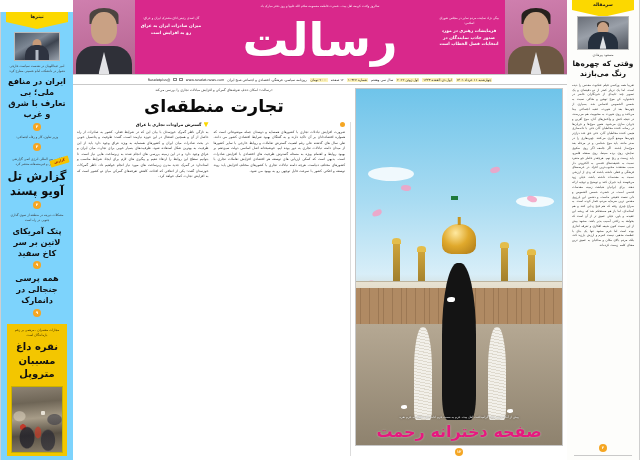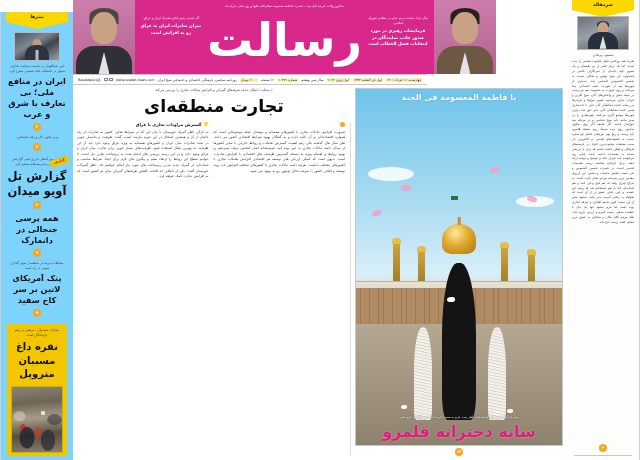--- a/index.html
+++ b/index.html
@@ -142,21 +142,21 @@
     position:absolute; inset:0;
     background:
       radial-gradient(ellipse at 30% 78%, rgba(30,30,40,.75) 0 14%, transparent 16%),
       radial-gradient(ellipse at 52% 70%, rgba(200,60,40,.7) 0 8%, transparent 10%),
       radial-gradient(ellipse at 72% 82%, rgba(40,40,50,.7) 0 13%, transparent 15%),
       radial-gradient(ellipse at 15% 45%, rgba(220,210,190,.55) 0 9%, transparent 11%),
       radial-gradient(ellipse at 85% 50%, rgba(60,60,70,.6) 0 11%, transparent 13%);
   }
 
   
-  .center { flex: 1 1 auto; display: flex; flex-direction: column; min-width: 0; align-items: flex-end; }
+  .center { flex: 1 1 auto; display: flex; flex-direction: column; min-width: 0; }
 
   
   .masthead {
     position: relative;
     height: 74px;
     background: #d9288b;
     overflow: hidden;
     display: flex; align-items: stretch;
   }
   .mast-photo {
@@ -436,32 +436,32 @@
     </div>
 
     <div>
       <div class="kicker-sm">وزیر تعاون، کار و رفاه اجتماعی:</div>
       <div class="pagedot">۳</div>
     </div>
 
     <div class="report-wrap">
       <div class="kicker-sm">آژانس بین المللی انرژی اتمی گزارشی سیاسی و غیرمنصفانه منتشر کرد</div>
       <div class="report-badge">گزارش</div>
-      <div class="head-report">گزارش تل آویو میدان</div>
+      <div class="head-report">گزارش تل آویو پسند</div>
       <div class="pagedot">۲</div>
-    </div>
-
-    <div>
-      <div class="head-sm">همه پرسی جنجالی در دانمارک</div>
-      <div class="pagedot">۹</div>
     </div>
 
     <div>
       <div class="kicker-sm">مشکلات دیرینه در منطقه از سوی گذاری جنوبی در راه است</div>
       <div class="head-sm">پتک آمریکای لاتین بر سر کاخ سفید</div>
+      <div class="pagedot">۹</div>
+    </div>
+
+    <div>
+      <div class="head-sm">همه پرسی جنجالی در دانمارک</div>
       <div class="pagedot">۹</div>
     </div>
 
     <div class="yellow-box">
       <div class="kicker-sm">مجازات مقصران ، مرهمی بر زخم بازماندگان است</div>
       <div class="head-sm">نقره داغ مسببان متروپل</div>
       <div class="crowd-photo"></div>
 
     </div>
   </aside>
@@ -540,21 +540,20 @@
             <div class="sub-head">
               <span class="mark circle"></span>
             </div>
             <p class="fill s35">ضرورت افزایش تبادلات تجاری با کشورهای همسایه و دوستان جمله موضوعاتی است که همواره اقتصاددانان بر آن تاکید دارند و به گفتگان بهبود شرایط اقتصادی کشور می دانند. طی سال های گذشته علی رغم اهمیت گسترش تعاملات و روابط خارجی با سایر کشورها از میدان دامنه تبادلات تجاری به دور بوده ایم. خوشبختانه اصل اساسی دولت سیزدهم بر بهبود روابط و اهتمام ویژه به مسئله گسترش ظرفیت های اقتصادی با افزایش صادرات است. بدیهی است که کمکی ارزیابی های توسعه هر اقتصادی افزایش تعاملات تجاری با کشورهای مختلف دنیاست. هرچه دامنه تبادلات تجاری با کشورهای مختلف افزایش یابد روند توسعه و افکنی کشور با سرعت قابل توجهی رو به بهبود می شود.</p>
           </div>
         </div>
       </section>
 
       <section class="photo-story">
         <div class="shrine">
-          <div class="calligraphy">یا فاطمة المعصومة فی الجنة</div>
           <div class="cloud" style="width:46px;height:14px;left:6%;top:22%;"></div>
           <div class="cloud" style="width:38px;height:11px;right:4%;top:30%;"></div>
           <div class="petal" style="left:8%;top:34%;transform:rotate(-18deg);"></div>
           <div class="petal" style="left:22%;top:27%;transform:rotate(12deg);"></div>
           <div class="petal" style="right:12%;top:30%;transform:rotate(24deg);"></div>
           <div class="petal" style="right:30%;top:22%;transform:rotate(-8deg);"></div>
           <div class="petal" style="left:6%;top:54%;transform:rotate(30deg);"></div>
           <div class="minaret m1"></div>
           <div class="minaret m2"></div>
           <div class="minaret m3"></div>
@@ -564,35 +563,36 @@
           <div class="wall"></div>
           <div class="ground"></div>
           <div class="brickwall"></div>
           <div class="figure-kid k1"></div>
           <div class="figure-kid k2"></div>
           <div class="figure-mom"></div>
           <div class="dove" style="left:44%;bottom:40%;"></div>
           <div class="dove" style="left:22%;bottom:10%;width:6px;height:4px;"></div>
           <div class="dove" style="right:24%;bottom:9%;width:6px;height:4px;"></div>
           <div class="photo-caption-kicker">پیش از آنکه مردم برای گرامیداشت اهل بیت، حرم به سمت حرم ادامه قم، انتقال به حرم نفره</div>
-          <div class="photo-caption-title">سایه دخترانه قلمرو</div>
+          <div class="photo-caption-title">صفحه دخترانه رحمت</div>
         </div>
         <div class="photo-pagedot">۱۲</div>
       </section>
 
     </div>
   </div>
 
   <aside class="side-left">
     <div class="ribbon">سرمقاله</div>
     <div class="ed-photo">
       <div class="hair"></div>
         <div class="head"></div>
         <div class="body"></div>
         <div class="shirt"></div>
     </div>
     <div class="ed-author">مسعود پیرهادی</div>
+    <div class="ed-head">وقتی که چهره‌ها رنگ می‌بازند</div>
     <p class="fill ed-body">تقریبا همه ورکسی فیلم عنکبوت مقدس را دیده است، اما یک تریلر کمتر از دو دقیقه‌ای و یک تصویر چند ثانیه‌ای از خبرنگاران حاضر در جشنواره کن موج توهین و هتاکی نسبت به شمس الشموس احساس شد. بسیاری از چهره‌ها بعد از شهرت، عقبه اجتماعی پیدا می‌کنند و روی شهرت به محبوبیت هم می‌رسند، در نتیجه کنش و واکنش‌های آنان، موج آفرین و جریان سازی می‌شود. همین موج‌ها و جریان‌ها در رسانه کنندهٔ مخاطبان آنان حتی با دانه‌سازی هیمی کنندهٔ مخاطبان آنان، حتی حق خند درازتر چهره‌ها موضع گیری می‌کنند. چهره‌هاری را در صدر مانند، باید موج شناسی و در مرحله بعد موج‌ساز باشند. اگر جامعه اگر روی سکوی نمایش، روی پرده سینما، روی صفحه قلمرو، باید زیست و رنج نهم. هرچقدر خاطر جو متفرد نسبت به حقیقت‌های قدسی به الکترونی دار سبب معتقدند محبوب‌ترین افراد در عرصه‌های فرهنگی و فعلی داشته باشند که ردی از ارزشی نسبت به مقدسات داشته باشد، خیلی زود می‌فهمند باید جبران کنند و توضیح و توجیه ارائه دهند. برای ایرانیان شباهت زمینه مقدسات قدسی است، در حضرت شمس الشموس و دلی نعمت حقیقی ماست، و دشمن این بارزوی مقدس ترین سرمایه مردم، قمار کرده است. به سراغ چیزی رفته که هم فیح زدایی کنند و هم آستانه‌ای، اما باز هم مستحکم شد که ریشه این عقیده، و باور، خیلی عمیق تر از آن است که بخواهد به راحتی آسیب پذیر باشد. مشهد بیش از این نسبت کنون شیعه افکاری و تفرقه اندازی بوده است اما حرم مشهد تنها یک بنای با عظمت مذهبی نیست کمرم و ارزش پارزید کند، بلکه مردم بالای مکان و صاحبان به عمیق ترین معنای کلمه زیست کرده‌اند.</p>
     <div class="ed-foot-dot">۲</div>
     <div class="ed-rule"></div>
   </aside>
 
 </div>
 
 </body></html>

